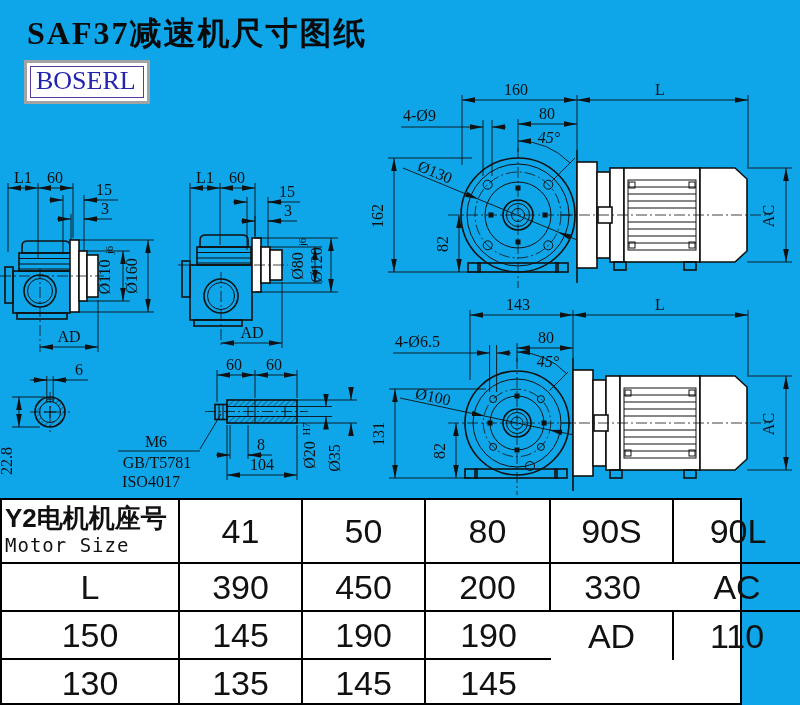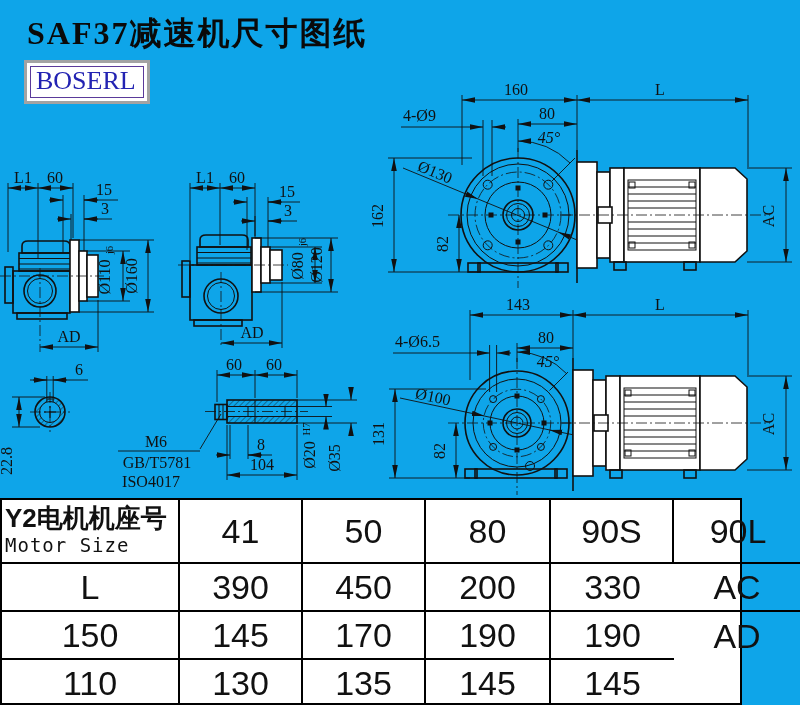--- a/index.html
+++ b/index.html
@@ -411,21 +411,20 @@
 
     <div class="cell">L</div>
     <div class="cell">390</div>
     <div class="cell">450</div>
     <div class="cell">200</div>
     <div class="cell lastc">330</div>
 
     <div class="cell">AC</div>
     <div class="cell">150</div>
     <div class="cell">145</div>
-    <div class="cell">170</div>
     <div class="cell">190</div>
     <div class="cell lastc">190</div>
 
     <div class="cell lastr">AD</div>
     <div class="cell lastr">110</div>
     <div class="cell lastr">130</div>
     <div class="cell lastr">135</div>
     <div class="cell lastr">145</div>
     <div class="cell lastc lastr">145</div>
   </div>

